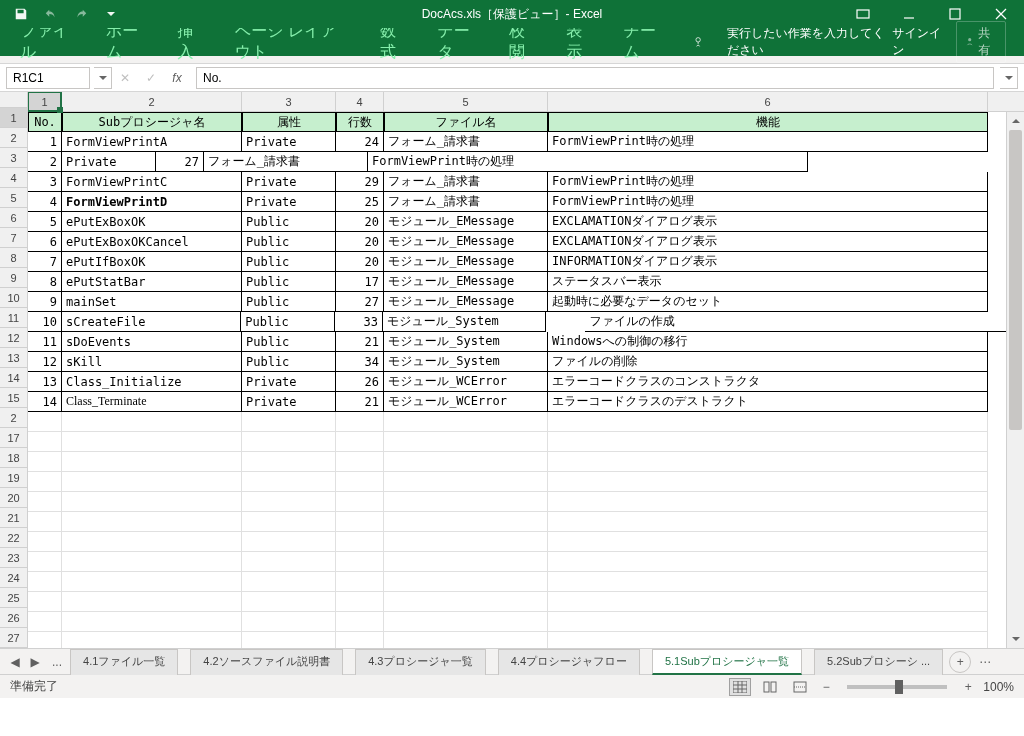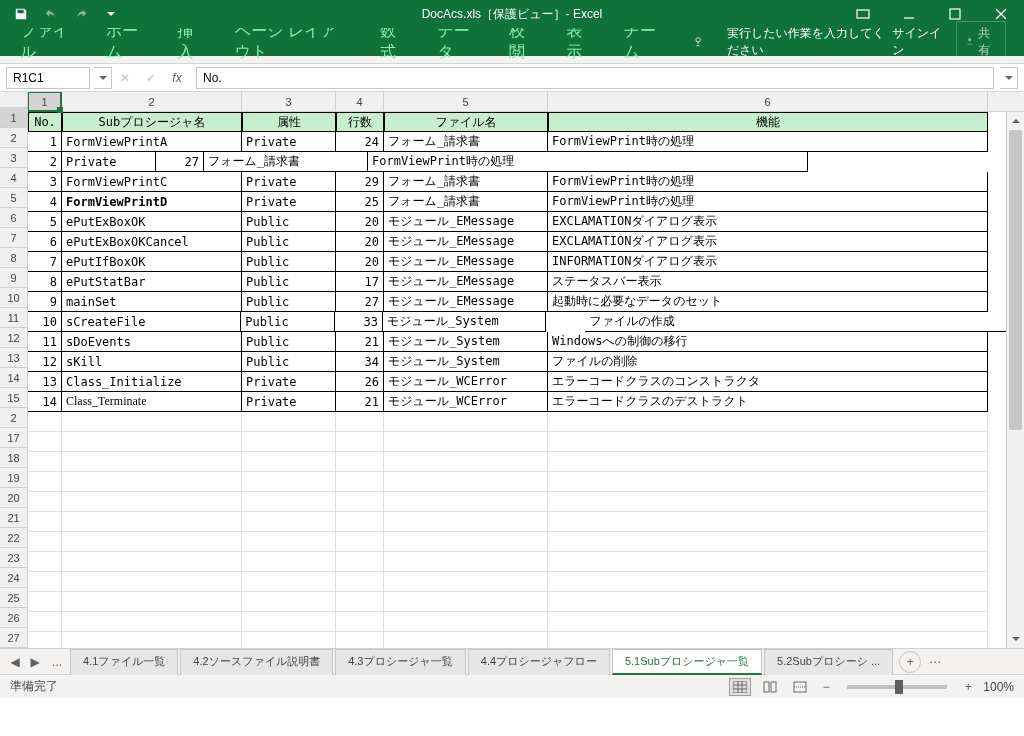--- a/index.html
+++ b/index.html
@@ -438,21 +438,21 @@
           <path d="M0 2h8L4 6z" fill="#666"></path>
         </svg>
       </div>
   </div>
 </div>
 
 <div class="sheet-tabs">
   <div class="nav-btn">◀</div>
   <div class="nav-btn">▶</div>
   <span class="dots">...</span>
-  <div id="tabs" style="display:flex;gap:2px">
+  <div id="tabs" style="display:flex;gap:12px">
       <div class="tab">4.1ファイル一覧</div>
       <div class="tab">4.2ソースファイル説明書</div>
       <div class="tab">4.3プロシージャ一覧</div>
       <div class="tab">4.4プロシージャフロー</div>
       <div class="tab active">5.1Subプロシージャ一覧</div>
       <div class="tab">5.2Subプロシーシ ...</div>
     </div>
   <div class="add-tab">+</div>
   <span class="dots">⋯</span>
 </div>

